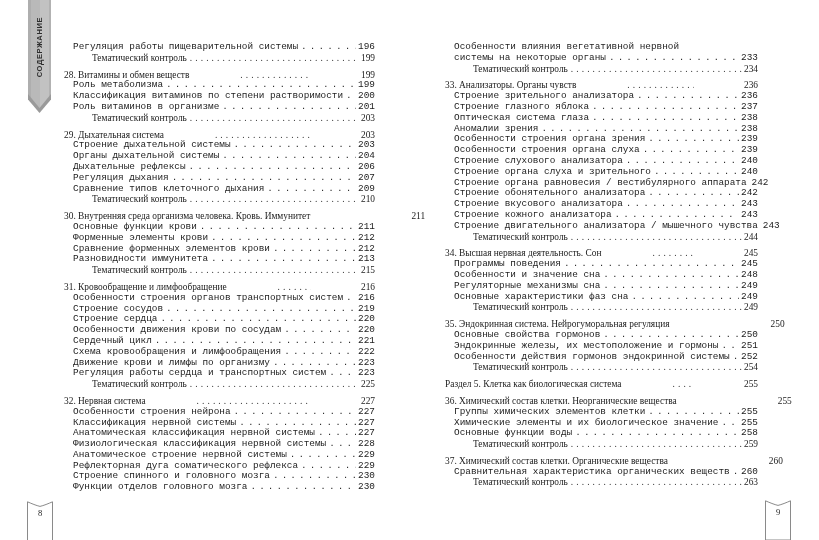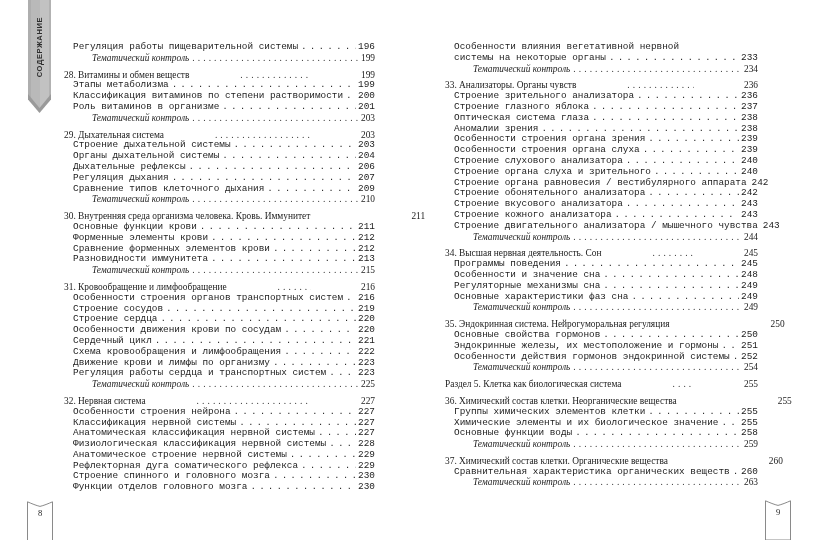--- a/index.html
+++ b/index.html
@@ -31,21 +31,21 @@
   .toc-col{position:absolute;top:42px;}
   .toc-col.left{left:64px;width:311px;}
   .toc-col.right{left:445px;width:313px;}
   .entry{
     display:flex;align-items:baseline;
     font-size:9.4px;line-height:10.8px;white-space:nowrap;
   }
   .entry.gap{margin-top:6px;gap:48px;}
   .entry.lvl1{padding-left:9px;font-family:Liberation Mono, monospace;}
   .entry.lvl2{padding-left:28px;}
-  .entry.it .lbl{font-style:italic;}
+  .entry.it .lbl{}
   .entry.bold .lbl,.entry.bold .pg{font-weight:normal;}
   .lbl{flex:0 0 auto;}
   .dots{
     flex:1 1 auto;overflow:hidden;height:10.8px;
     margin:0 2px 0 3px;color:#2c2c2c;
   }
   .dots::after{
     content:"...................................................................................................................";
     letter-spacing:3.1px;font-size:9.4px;
   }
@@ -78,21 +78,21 @@
       <span class="lbl">Тематический контроль</span>
       <span class="dots"></span>
       <span class="pg">199</span>
     </div>
     <div class="entry lvl0 gap">
       <span class="lbl">28. Витамины и обмен веществ</span>
       <span class="dots"></span>
       <span class="pg">199</span>
     </div>
     <div class="entry lvl1">
-      <span class="lbl">Этапы метаболизма</span>
+      <span class="lbl">Роль метаболизма</span>
       <span class="dots"></span>
       <span class="pg">199</span>
     </div>
     <div class="entry lvl1">
       <span class="lbl">Классификация витаминов по степени растворимости</span>
       <span class="dots"></span>
       <span class="pg">200</span>
     </div>
     <div class="entry lvl1">
       <span class="lbl">Роль витаминов в организме</span>

